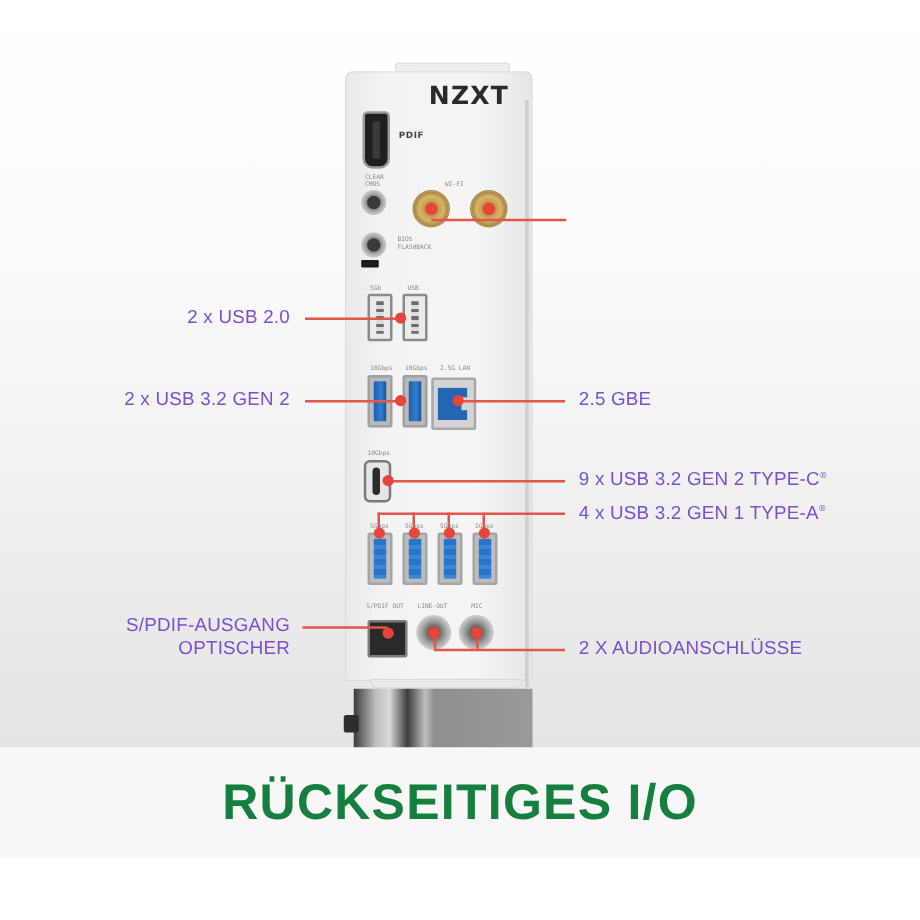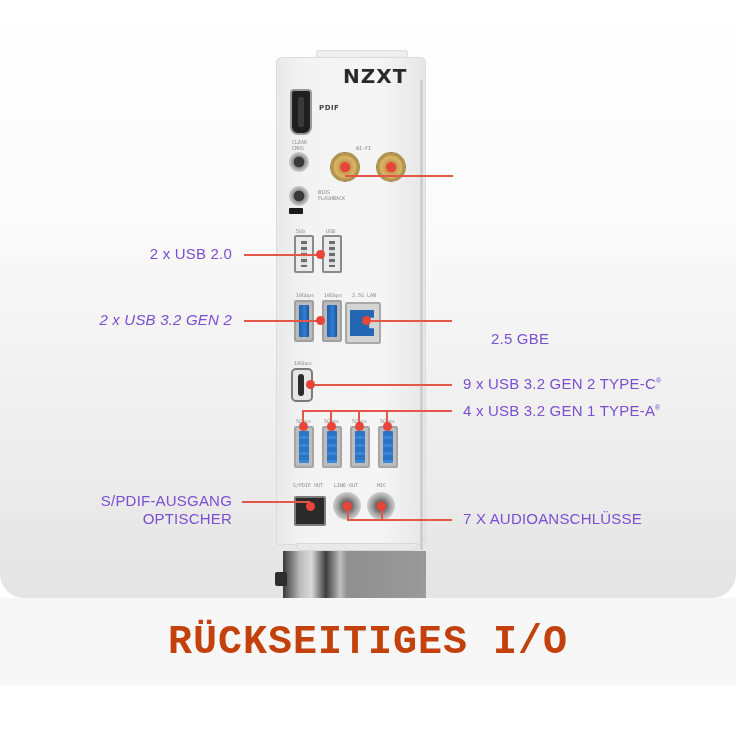--- a/index.html
+++ b/index.html
@@ -1,20 +1,20 @@
 <!DOCTYPE html>
 <html><head>
 <meta charset="utf-8">
 <style>
   html, body { margin:0; padding:0; }
   body { width:736px; height:736px; position:relative; overflow:hidden; background:#ffffff; font-family:"Liberation Sans", "DejaVu Sans", sans-serif; }
   .stage { position:absolute; left:0; top:0; width:736px; height:598px;
-    background:linear-gradient(180deg,#ffffff 0%,#fbfbfb 35%,#efefef 70%,#e4e4e4 100%);border-radius:24px; }
+    background:linear-gradient(180deg,#ffffff 0%,#fbfbfb 35%,#efefef 70%,#e4e4e4 100%); }
   .banner { position:absolute; left:0; top:598px; width:736px; height:88px; background:#f7f7f7; display:flex; align-items:center; justify-content:center; }
-  .banner-title { font-family:Liberation Mono, monospace; font-weight:bold; font-size:40px; letter-spacing:1px; color:#c2410c; }
+  .banner-title { font-family:Liberation Sans, sans-serif; font-weight:bold; font-size:40px; letter-spacing:1px; color:#15803d; }
 
   
   .panel { position:absolute; left:276px; top:57px; width:150px; height:488px; background:linear-gradient(90deg,#e9e9e9 0%,#f3f3f3 20%,#f5f5f5 70%,#e6e6e6 100%);
     border-radius:6px 6px 2px 2px; box-shadow:0 0 0 1px #dcdcdc inset; }
   .panel-top { position:absolute; left:316px; top:50px; width:92px; height:9px; background:#eeeeee; border-radius:3px 3px 0 0; box-shadow:0 0 0 1px #dedede inset; }
   .rail { position:absolute; left:420px; top:80px; width:3px; height:470px; background:#cfcfcf; }
   .panel-bottom-lip { position:absolute; left:296px; top:543px; width:122px; height:8px; background:#e9e9e9; border-radius:0 0 6px 6px; box-shadow:0 0 0 1px #d8d8d8 inset; }
   .bracket { position:absolute; left:283px; top:551px; width:143px; height:47px; background:linear-gradient(90deg,#3a3a3a 0%,#bdbdbd 12%,#d9d9d9 20%,#3d3d3d 30%,#bfbfbf 40%,#8f8f8f 45%,#9a9a9a 100%); }
   .bracket-hook { position:absolute; left:275px; top:572px; width:12px; height:14px; background:#2d2d2d; border-radius:2px; }
 
@@ -137,26 +137,26 @@
   <div class="hline" style="left:242px;top:501px;width:68px;"></div>
   <div class="dot" style="left:310px;top:506px;"></div>
 
   <div class="vline" style="left:347px;top:506px;height:13px;"></div>
   <div class="vline" style="left:381px;top:506px;height:13px;"></div>
   <div class="hline" style="left:347px;top:519px;width:105px;"></div>
   <div class="dot" style="left:347px;top:506px;"></div>
   <div class="dot" style="left:381px;top:506px;"></div>
 
   <div class="label right" style="left:100px;top:245px;width:132px;">2 x USB 2.0</div>
-  <div class="label right" style="left:60px;top:311px;width:172px;font-style:italic;">2 x USB 3.2 GEN 2</div>
-  <div class="label" style="left:491px;top:311px;margin-top:19px;">2.5 GBE</div>
+  <div class="label right" style="left:60px;top:311px;width:172px;">2 x USB 3.2 GEN 2</div>
+  <div class="label" style="left:463px;top:311px;">2.5 GBE</div>
   <div class="label" style="left:463px;top:375px;"><span>9 x USB 3.2 GEN 2 TYPE-C</span><sup>®</sup></div>
   <div class="label" style="left:463px;top:402px;"><span>4 x USB 3.2 GEN 1 TYPE-A</span><sup>®</sup></div>
   <div class="label right" style="left:80px;top:492px;width:152px;line-height:18px;">
     <div>S/PDIF-AUSGANG</div>
     <div>OPTISCHER</div>
   </div>
-  <div class="label" style="left:463px;top:510px;">7 X AUDIOANSCHLÜSSE</div>
+  <div class="label" style="left:463px;top:510px;">2 X AUDIOANSCHLÜSSE</div>
 </div>
 
 <div class="banner">
   <div class="banner-title">RÜCKSEITIGES I/O</div>
 </div>
 
 </body></html>

